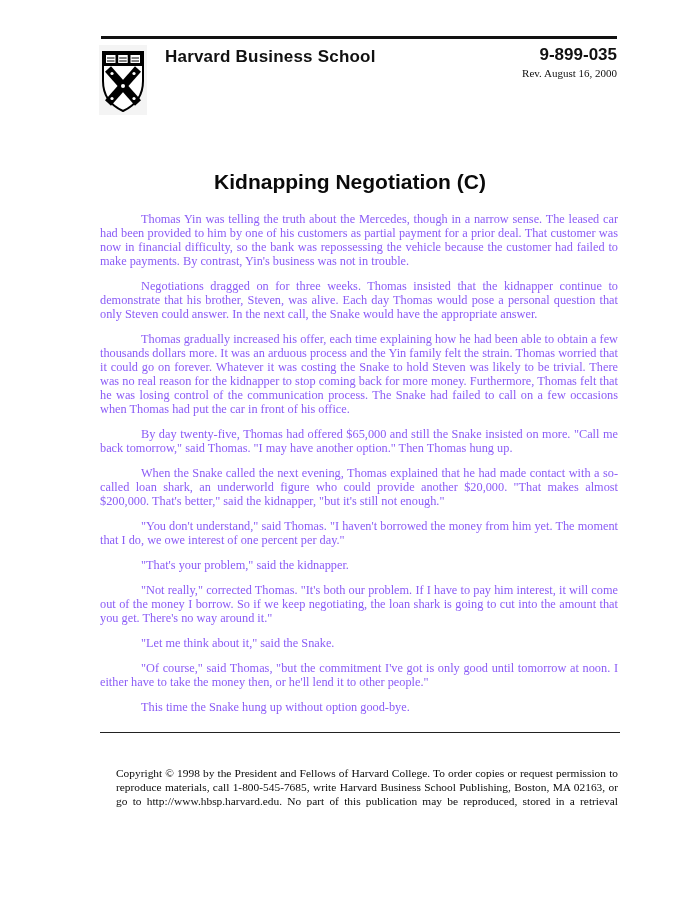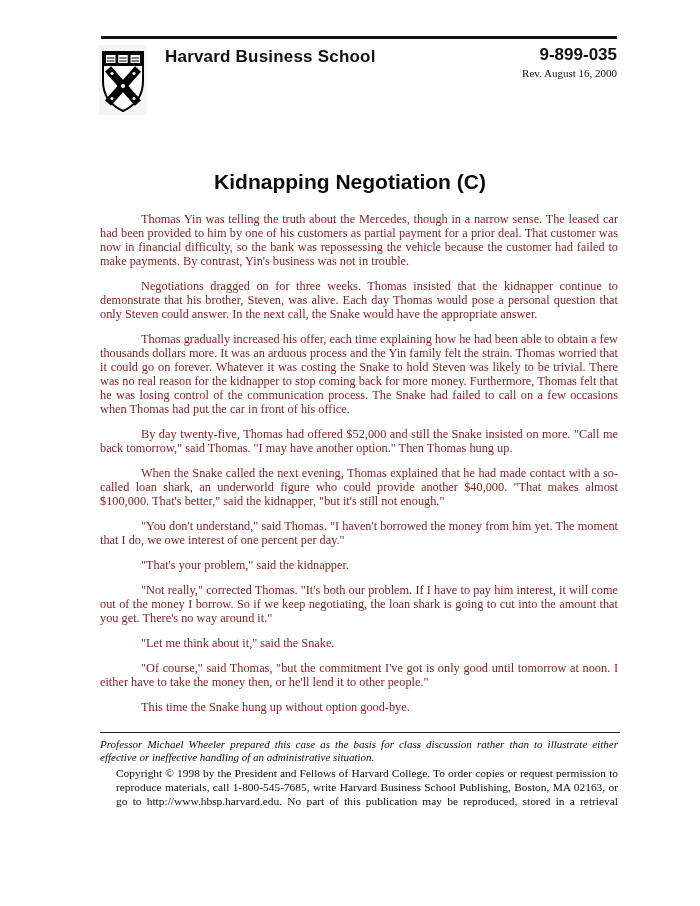--- a/index.html
+++ b/index.html
@@ -60,21 +60,21 @@
     color: #0a0a0a;
   }
   .body {
     position: absolute;
     left: 100px; right: 82px; top: 212px;
     height: 520px;
     overflow: hidden;
     font-family: "Liberation Serif", serif;
     font-size: 12.3px;
     line-height: 14px;
-    color: #7f1d1d;
+    color: #8b5cf6;
   }
   .body p {
     margin: 0 0 11px 0;
     text-indent: 41px;
     text-align: justify;
   }
   .foot-rule {
     position: absolute;
     left: 100px; right: 80px; top: 732px;
     height: 1px;
@@ -147,30 +147,29 @@
   <div class="school">Harvard Business School</div>
   <div class="docnum">9-899-035</div>
   <div class="revdate">Rev. August 16, 2000</div>
 
   <h1 class="title">Kidnapping Negotiation (C)</h1>
 
   <div class="body">
     <p>Thomas Yin was telling the truth about the Mercedes, though in a narrow sense.  The leased car had been provided to him by one of his customers as partial payment for a prior deal.  That customer was now in financial difficulty, so the bank was repossessing the vehicle because the customer had failed to make payments.  By contrast, Yin's business was not in trouble.</p>
     <p>Negotiations dragged on for three weeks.  Thomas insisted that the kidnapper continue to demonstrate that his brother, Steven, was alive.  Each day Thomas would pose a personal question that only Steven could answer.  In the next call, the Snake would have the appropriate answer.</p>
     <p>Thomas gradually increased his offer, each time explaining how he had been able to obtain a few thousands dollars more.  It was an arduous process and the Yin family felt the strain.  Thomas worried that it could go on forever.  Whatever it was costing the Snake to hold Steven was likely to be trivial.  There was no real reason for the kidnapper to stop coming back for more money.  Furthermore, Thomas felt that he was losing control of the communication process.  The Snake had failed to call on a few occasions when Thomas had put the car in front of his office.</p>
-    <p>By day twenty-five, Thomas had offered $52,000 and still the Snake insisted on more.  "Call me back tomorrow," said Thomas.  "I may have another option."  Then Thomas hung up.</p>
-    <p>When the Snake called the next evening, Thomas explained that he had made contact with a so-called loan shark, an underworld figure who could provide another $40,000.  "That makes almost $100,000.  That's better," said the kidnapper, "but it's still not enough."</p>
+    <p>By day twenty-five, Thomas had offered $65,000 and still the Snake insisted on more.  "Call me back tomorrow," said Thomas.  "I may have another option."  Then Thomas hung up.</p>
+    <p>When the Snake called the next evening, Thomas explained that he had made contact with a so-called loan shark, an underworld figure who could provide another $20,000.  "That makes almost $200,000.  That's better," said the kidnapper, "but it's still not enough."</p>
     <p>"You don't understand," said Thomas.  "I haven't borrowed the money from him yet.  The moment that I do, we owe interest of one percent per day."</p>
     <p>"That's your problem," said the kidnapper.</p>
     <p>"Not really," corrected Thomas.  "It's both our problem.  If I have to pay him interest, it will come out of the money I borrow.  So if we keep negotiating, the loan shark is going to cut into the amount that you get.  There's no way around it."</p>
     <p>"Let me think about it," said the Snake.</p>
     <p>"Of course," said Thomas, "but the commitment I've got is only good until tomorrow at noon.  I either have to take the money then, or he'll lend it to other people."</p>
     <p>This time the Snake hung up without option good-bye.</p>
   </div>
 
   <div class="foot-rule"></div>
-  <p class="footnote">Professor Michael Wheeler prepared this case as the basis for class discussion rather than to illustrate either effective or ineffective handling of an administrative situation.</p>
   <p class="copyright">Copyright © 1998 by the President and Fellows of Harvard College.  To order copies or request permission to reproduce materials, call 1-800-545-7685, write Harvard Business School Publishing, Boston, MA 02163, or go to http://www.hbsp.harvard.edu.  No part of this publication may be reproduced, stored in a retrieval system, used in a spreadsheet, or transmitted in any form or by any means—electronic, mechanical, photocopying, recording, or otherwise—without the permission of Harvard Business School.</p>
 
   <div class="bottom-rule"></div>
   <div class="pagenum">1</div>
 
 </div>
 
 </body></html>

